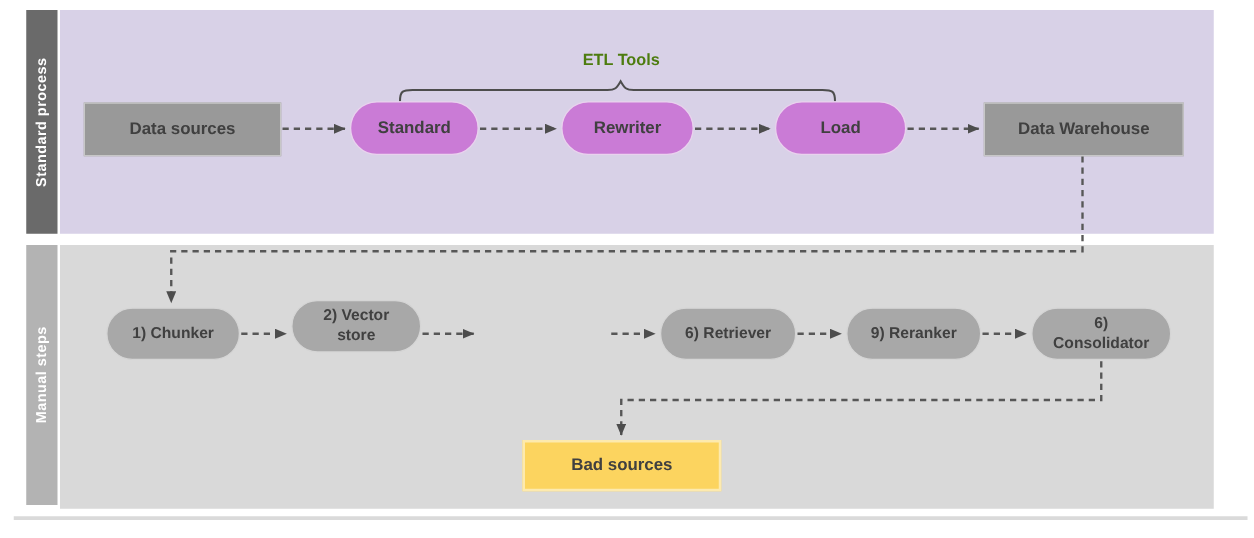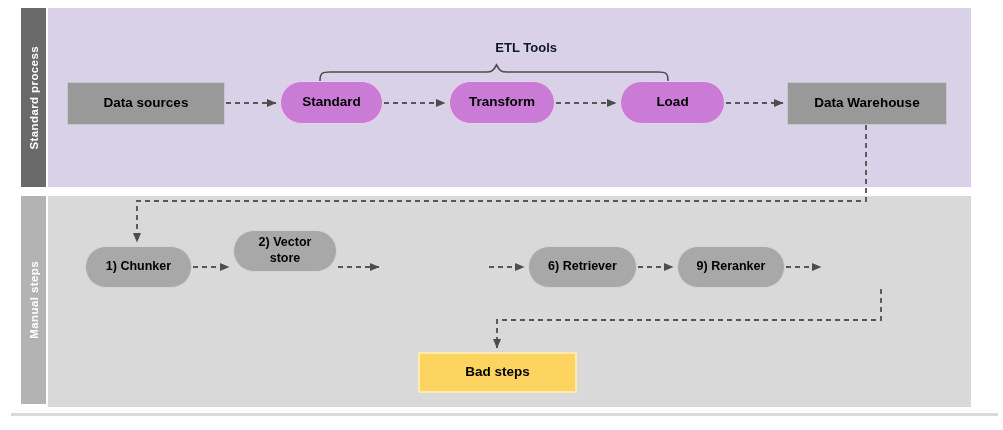--- a/index.html
+++ b/index.html
@@ -40,21 +40,21 @@
     writing-mode: vertical-rl;
     transform: rotate(180deg);
     color: #ffffff; font-weight: bold;
     font-size: 11.5px; letter-spacing: 0.4px;
     white-space: nowrap;
   }
   
   .node {
     position: absolute; box-sizing: border-box;
     display: flex; align-items: center; justify-content: center;
-    text-align: center; color: #000000; font-weight: bold;
+    text-align: center; color: #404040; font-weight: bold;
     line-height: 1.25;
   }
   .pill { border-radius: 22px; }
   .etl-pill {
     background: var(--etl-pill, #ca7bd6);
     border: 1.5px solid #e9d2ee;
     font-size: 13.5px; height: 43px;
   }
   .gray-box {
     background: var(--gray-box, #999999);
@@ -67,22 +67,22 @@
     font-size: 12.5px; height: 42px; padding: 0 12px;
   }
   .bad-box {
     background: var(--bad-output-box, #fcd45f);
     border: 2px solid #fdeaae;
     font-size: 13.5px;
   }
   
   .etl-tools-label {
     position: absolute; left: 437px; top: 40px; width: 120px;
-    text-align: right; font-size: 13px; font-weight: bold;
-    color: #0f172a;
+    text-align: center; font-size: 13px; font-weight: bold;
+    color: #4d7c0f;
   }
   
   svg.overlay {
     position: absolute; left: 0; top: 0;
     width: 1003px; height: 430px;
     pointer-events: none;
   }
   .conn {
     fill: none;
     stroke: var(--connector, #575757);
@@ -137,24 +137,25 @@
     <path class="conn" marker-end="url(#arrow)" d="M338,267 L379,267"></path>
     <path class="conn" marker-end="url(#arrow)" d="M489,267 L524,267"></path>
     <path class="conn" marker-end="url(#arrow)" d="M638,267 L673,267"></path>
     <path class="conn" marker-end="url(#arrow)" d="M786,267 L821,267"></path>
 
     <path class="conn" marker-end="url(#arrow)" d="M881,289 L881,320 L497,320 L497,348"></path>
   </svg>
 
   <div class="node gray-box" style="left:67px;  top:82px;  width:158px;">Data sources</div>
   <div class="node pill etl-pill" style="left:280px; top:81px; width:103px;">Standard</div>
-  <div class="node pill etl-pill" style="left:449px; top:81px; width:106px;">Transform</div>
+  <div class="node pill etl-pill" style="left:449px; top:81px; width:106px;">Rewriter</div>
   <div class="node gray-box" style="left:787px; top:82px; width:160px;">Data Warehouse</div>
   <div class="node pill etl-pill" style="left:620px; top:81px; width:105px;">Load</div>
 
   <div class="node pill manual-pill" style="left:85px;  top:246px; width:107px;text-align:right;">1) Chunker</div>
-  <div class="node pill manual-pill" style="left:233px; top:230px; width:104px;">2) Vector store</div>
+  <div class="node pill manual-pill" style="left:233px; top:240px; width:104px;">2) Vector store</div>
   <div class="node pill manual-pill" style="left:528px; top:246px; width:109px;">6) Retriever</div>
   <div class="node pill manual-pill" style="left:677px; top:246px; width:108px;">9) Reranker</div>
-  <div class="node bad-box" style="left:418px; top:352px; width:159px; height:41px;">Bad steps</div>
+  <div class="node pill manual-pill" style="left:825px; top:246px; width:112px;">6) Consolidator</div>
+  <div class="node bad-box" style="left:418px; top:352px; width:159px; height:41px;">Bad sources</div>
 
   <div class="bottom-divider"></div>
 </div>
 
 </body></html>

